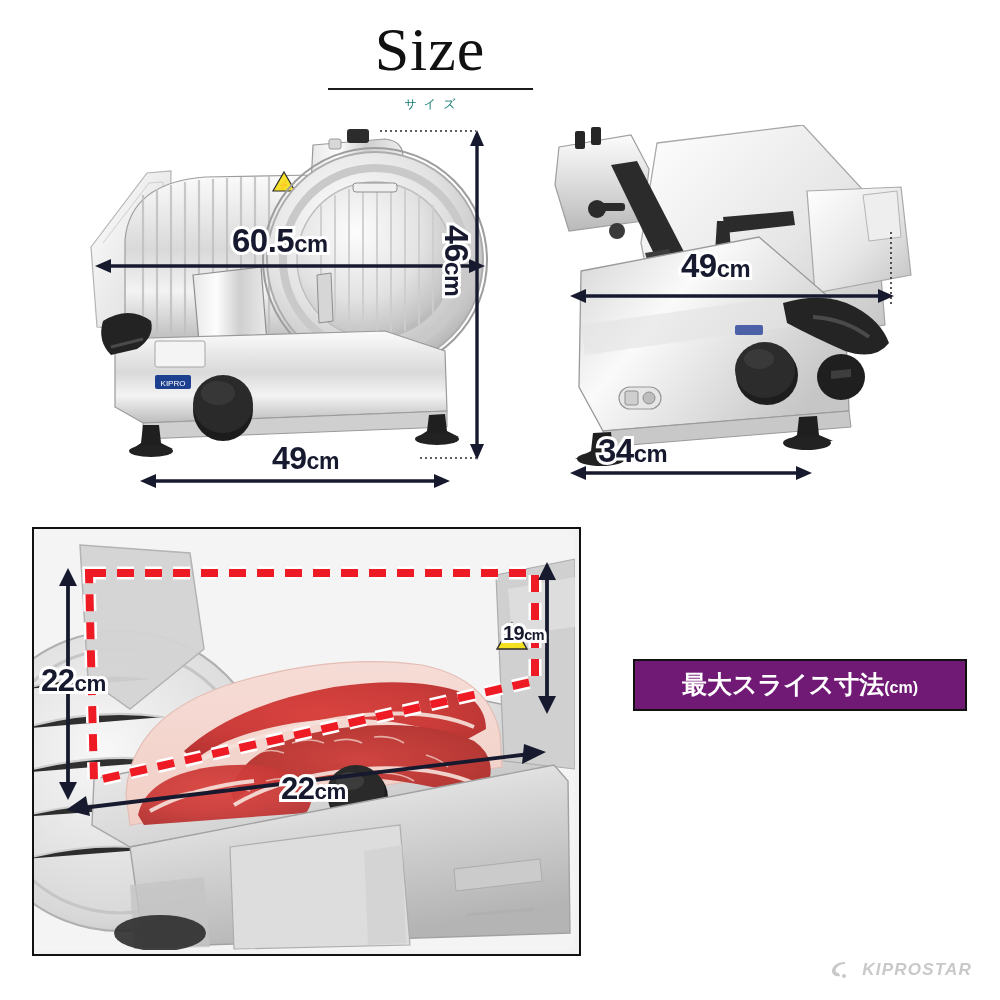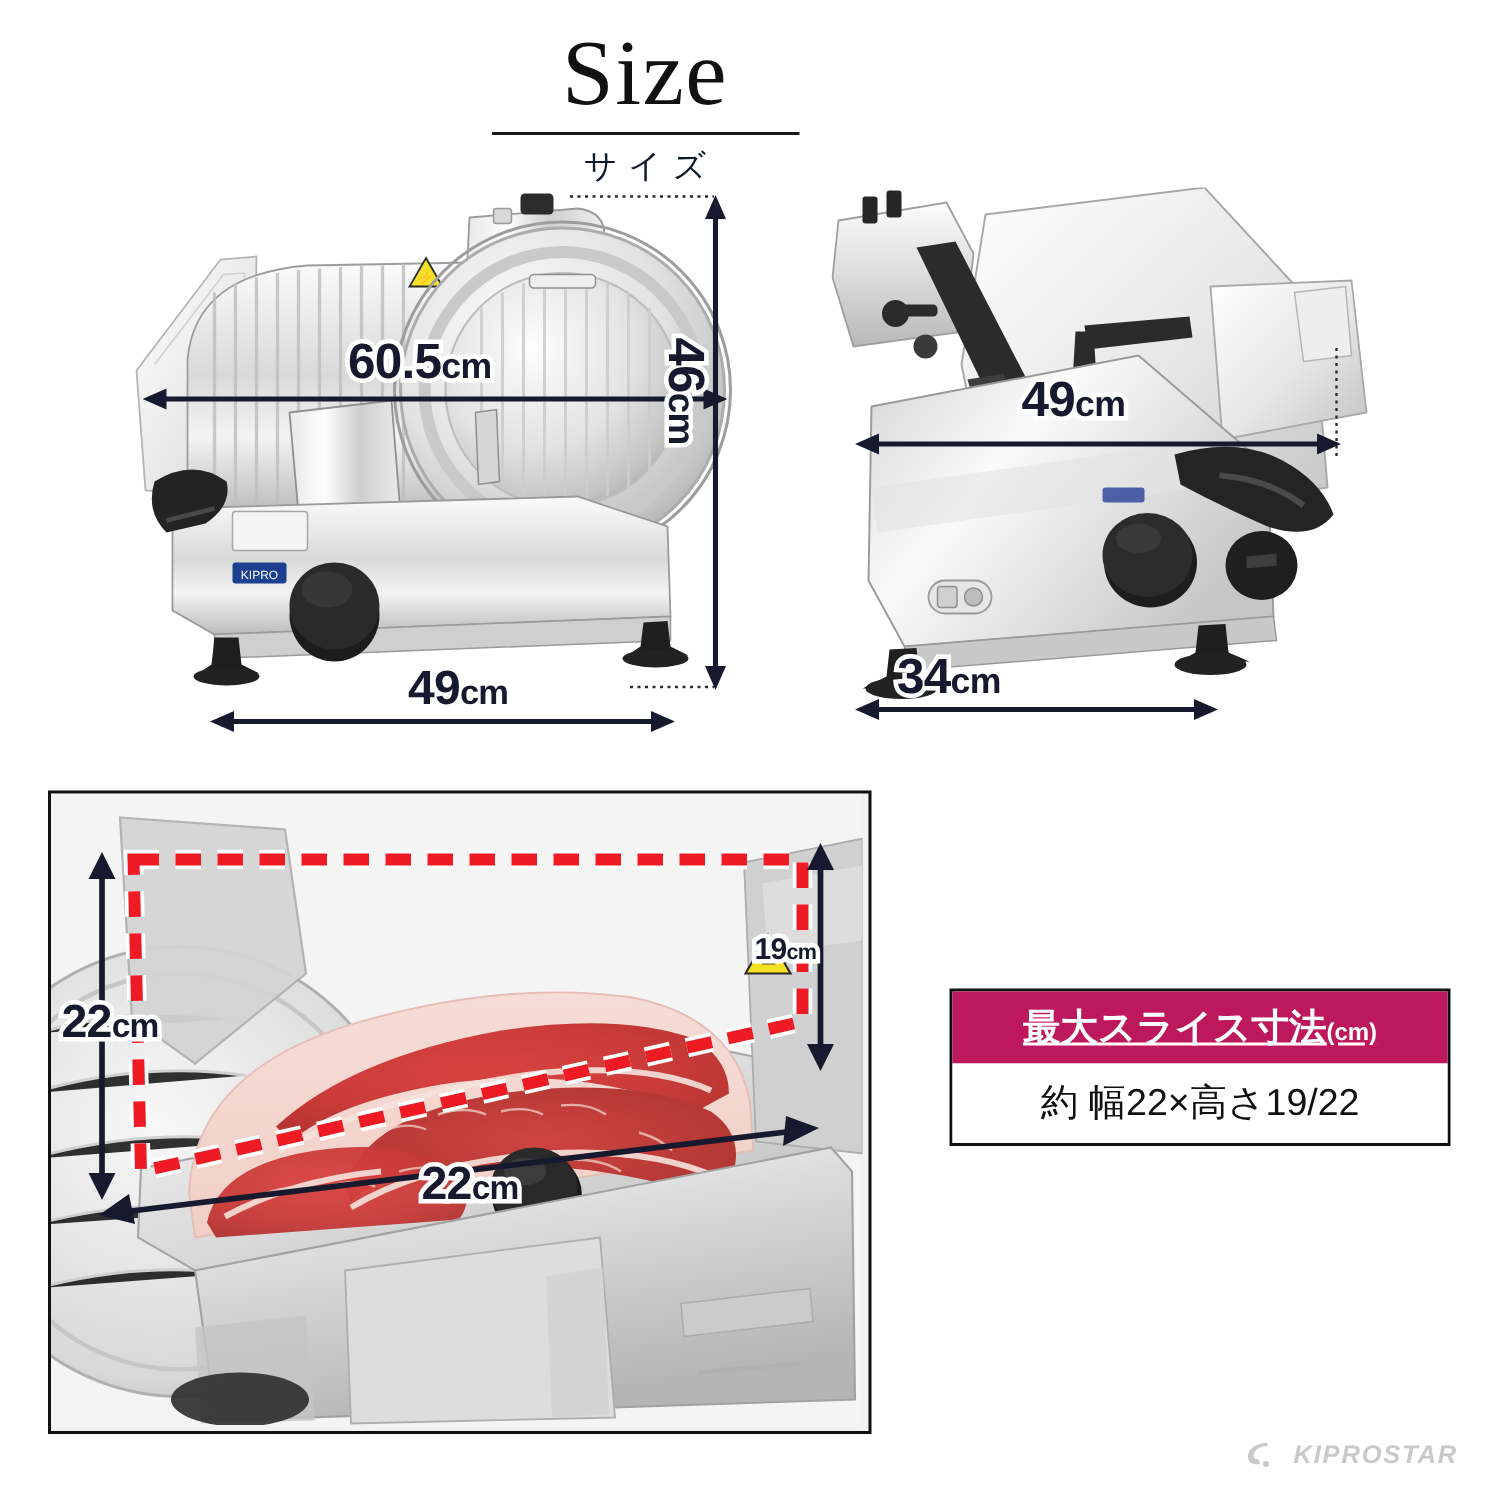--- a/index.html
+++ b/index.html
@@ -21,23 +21,23 @@
     color:#111111;
     letter-spacing:1px;
     font-weight:400;
   }
   .title-rule{
     width:205px;height:2px;background:#1a1a1a;
     margin:8px auto 0 auto;
   }
   .title-jp{
     font-family:"Liberation Serif", serif;
-    font-size:22px;
+    font-size:12px;
     letter-spacing:7px;
-    color:#0f172a;
+    color:#0f766e;
     margin-top:6px;
     padding-left:7px;
   }
   
   .dimwrap{position:absolute;white-space:nowrap;}
   .dimwrap .stroke,.dimwrap .fill{
     font-family:"Liberation Sans", sans-serif;
     font-weight:bold;color:#171a2f;letter-spacing:-0.5px;
     white-space:nowrap;display:block;
   }
@@ -58,23 +58,23 @@
     position:absolute;left:32px;top:527px;width:545px;height:425px;
     border:2px solid #111111;background:#f2f2f2;overflow:hidden;
   }
 
   
   .info-box{
     position:absolute;left:633px;top:659px;width:330px;
     border:2px solid #111111;background:#ffffff;
   }
   .info-head{
-    background:#be185d;color:#ffffff;
+    background:#701a75;color:#ffffff;
     font-size:25px;font-weight:bold;
-    padding:7px 0 8px 0;text-align:center;letter-spacing:0px;text-decoration:underline;
+    padding:7px 0 8px 0;text-align:center;letter-spacing:0px;
   }
   .info-head .cm{font-size:16px;font-weight:bold;}
   .info-body{
     background:#ffffff;color:#111111;
     font-size:25px;text-align:center;padding:9px 0 11px 0;
     letter-spacing:0px;
   }
 
   
   .brand{
@@ -457,21 +457,20 @@
   </svg>
   <div class="dimwrap" style="left:281px;top:771px;font-size:31px;">
     <span class="stroke" aria-hidden="true"><span>22</span><span class="unit">cm</span></span>
     <span class="fill"><span>22</span><span class="unit">cm</span></span>
   </div>
 
   <div class="info-box">
     <div class="info-head">
       <span>最大スライス寸法</span><span class="cm">(cm)</span>
     </div>
-    <div class="info-body">約 幅22×高さ19/22</div>
   </div>
 
   <div class="brand">
     <svg width="20" height="18" viewBox="0 0 20 18">
       <path d="M14 1 C5 1 1 6 1 10 C1 14 5 16 9 15 L8 12 C5 12 4 10 5 8 C6 5 10 3 14 3 Z" fill="#c9c9c9"></path>
       <circle cx="13" cy="15" r="2" fill="#c9c9c9"></circle>
     </svg>
     <span class="brand-name">KIPROSTAR</span>
   </div>
 

